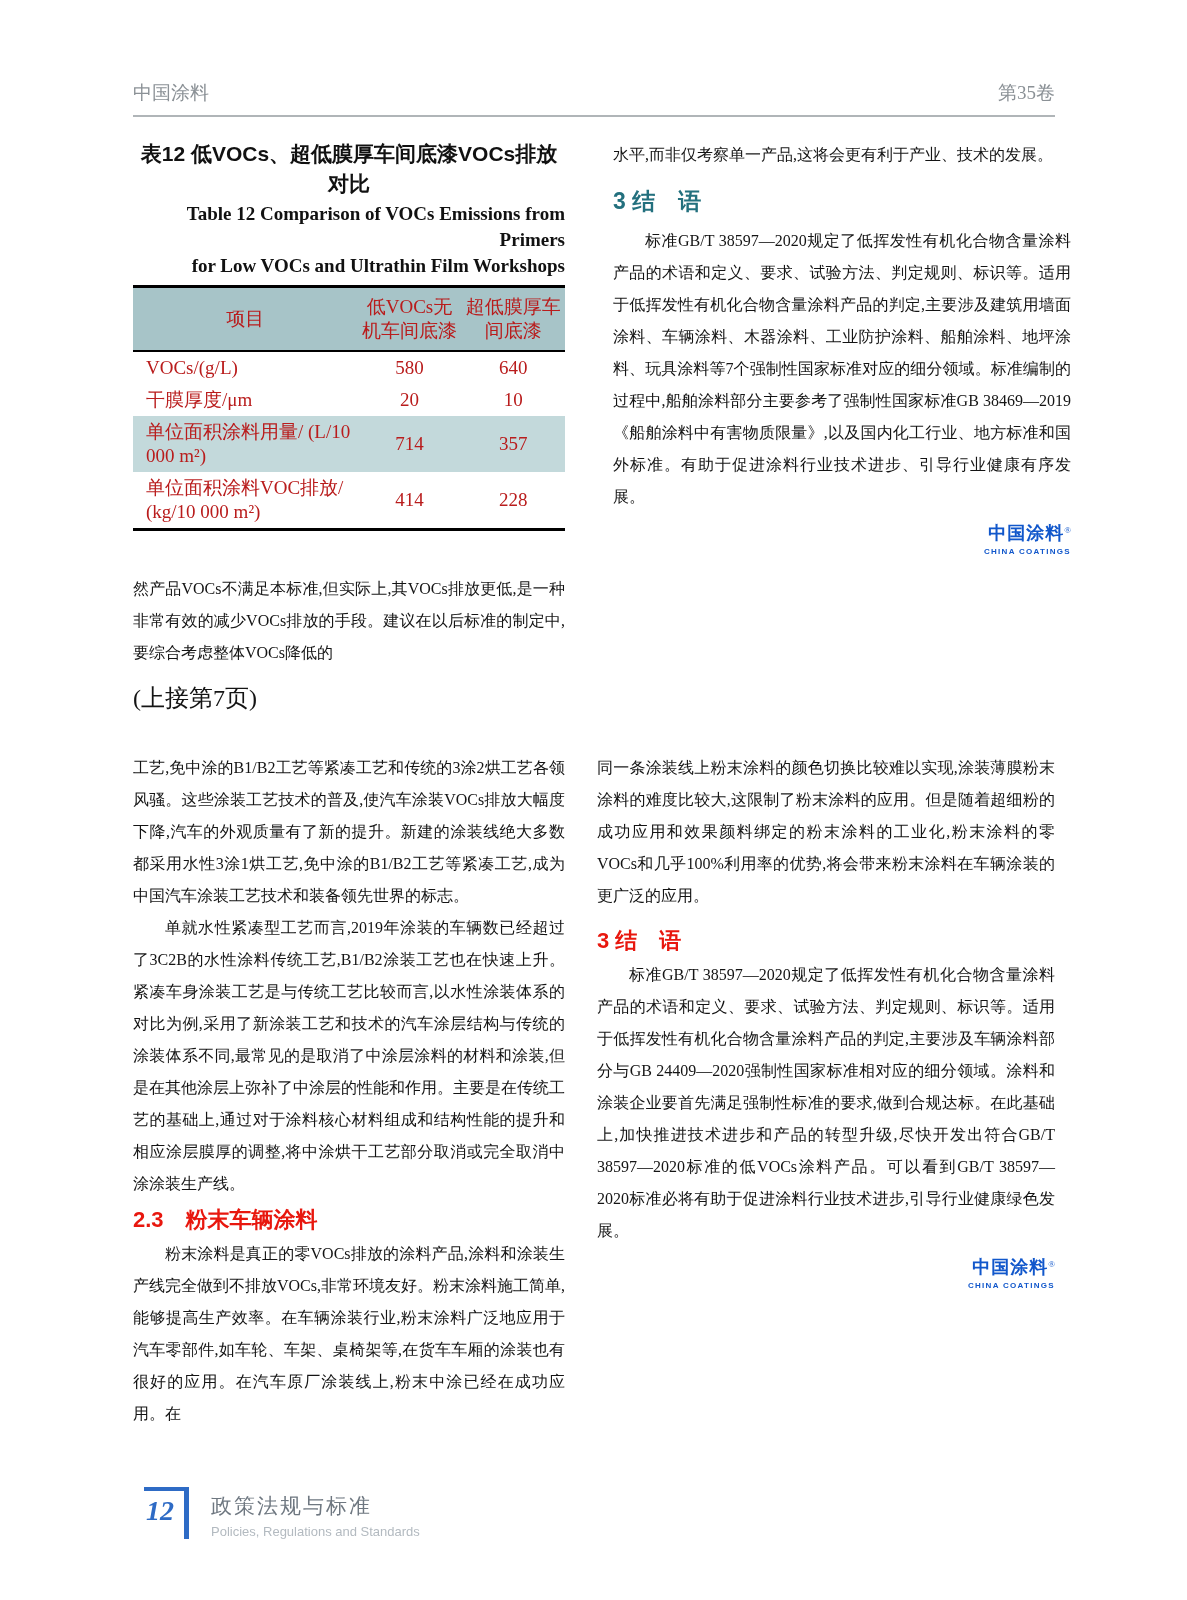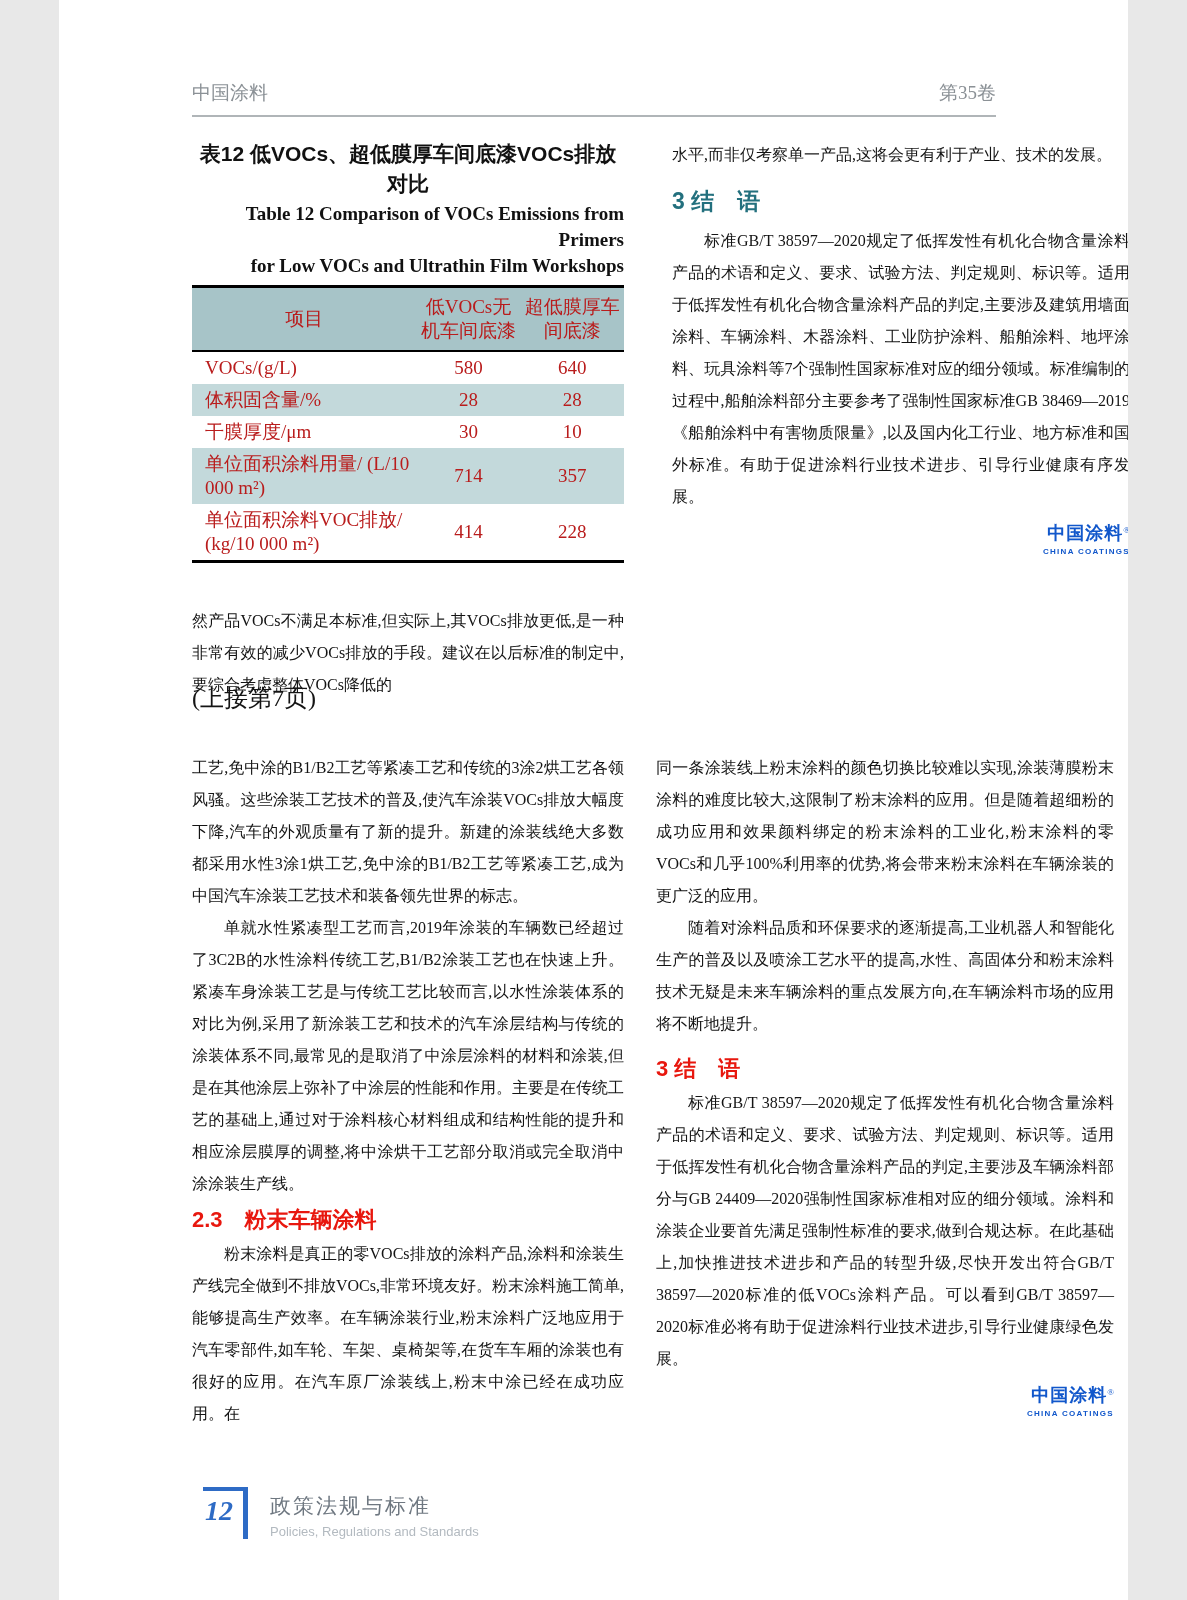--- a/index.html
+++ b/index.html
@@ -1,17 +1,17 @@
 <!DOCTYPE html>
 <html><head>
 <meta charset="utf-8">
 <style>
   html,body { margin:0; padding:0; background:#e8e8e8; }
   .page {
-    position:relative; width:1069px; height:1600px; margin:0 auto;
+    position:relative; width:1187px; height:1600px; margin:0 auto;
     background:#ffffff; overflow:hidden;
     font-family:"Liberation Serif","DejaVu Serif",serif; color:#141414;
   }
   .content { padding:0 132px 0 133px; }
 
   
   .header {
     display:flex; justify-content:space-between; align-items:flex-end;
     padding-top:80px; padding-bottom:9px; border-bottom:2px solid #b0b5b8;
     font-size:19px; color:#8b9196;
@@ -95,28 +95,23 @@
               <th>低VOCs无机车间底漆</th>
               <th>超低膜厚车间底漆</th>
             </tr>
           </thead>
           <tbody>
             <tr>
               <td class="item">VOCs/(g/L)</td>
               <td>580</td>
               <td>640</td>
             </tr>
-            <tr class="alt">
-              <td class="item">体积固含量/%</td>
-              <td>28</td>
-              <td>28</td>
-            </tr>
             <tr>
               <td class="item">干膜厚度/μm</td>
-              <td>30</td>
+              <td>20</td>
               <td>10</td>
             </tr>
             <tr class="alt">
               <td class="item">单位面积涂料用量/ (L/10 000 m²)</td>
               <td>714</td>
               <td>357</td>
             </tr>
             <tr>
               <td class="item">单位面积涂料VOC排放/ (kg/10 000 m²)</td>
               <td>414</td>
@@ -145,21 +140,20 @@
 
       <div class="col-l">
         <p class="body-text" style="margin:0;">工艺,免中涂的B1/B2工艺等紧凑工艺和传统的3涂2烘工艺各领风骚。这些涂装工艺技术的普及,使汽车涂装VOCs排放大幅度下降,汽车的外观质量有了新的提升。新建的涂装线绝大多数都采用水性3涂1烘工艺,免中涂的B1/B2工艺等紧凑工艺,成为中国汽车涂装工艺技术和装备领先世界的标志。</p>
         <p class="body-text indent" style="margin:0;">单就水性紧凑型工艺而言,2019年涂装的车辆数已经超过了3C2B的水性涂料传统工艺,B1/B2涂装工艺也在快速上升。紧凑车身涂装工艺是与传统工艺比较而言,以水性涂装体系的对比为例,采用了新涂装工艺和技术的汽车涂层结构与传统的涂装体系不同,最常见的是取消了中涂层涂料的材料和涂装,但是在其他涂层上弥补了中涂层的性能和作用。主要是在传统工艺的基础上,通过对于涂料核心材料组成和结构性能的提升和相应涂层膜厚的调整,将中涂烘干工艺部分取消或完全取消中涂涂装生产线。</p>
         <div class="h-red">2.3　粉末车辆涂料</div>
         <p class="body-text indent" style="margin:0;">粉末涂料是真正的零VOCs排放的涂料产品,涂料和涂装生产线完全做到不排放VOCs,非常环境友好。粉末涂料施工简单,能够提高生产效率。在车辆涂装行业,粉末涂料广泛地应用于汽车零部件,如车轮、车架、桌椅架等,在货车车厢的涂装也有很好的应用。在汽车原厂涂装线上,粉末中涂已经在成功应用。在</p>
       </div>
 
       <div class="col-r">
         <p class="body-text" style="margin:0;">同一条涂装线上粉末涂料的颜色切换比较难以实现,涂装薄膜粉末涂料的难度比较大,这限制了粉末涂料的应用。但是随着超细粉的成功应用和效果颜料绑定的粉末涂料的工业化,粉末涂料的零VOCs和几乎100%利用率的优势,将会带来粉末涂料在车辆涂装的更广泛的应用。</p>
-        <p class="body-text indent" style="margin:0;">随着对涂料品质和环保要求的逐渐提高,工业机器人和智能化生产的普及以及喷涂工艺水平的提高,水性、高固体分和粉末涂料技术无疑是未来车辆涂料的重点发展方向,在车辆涂料市场的应用将不断地提升。</p>
         <div class="h-red" style="margin-top:14px;">3  结　语</div>
         <p class="body-text indent" style="margin:0;">标准GB/T 38597—2020规定了低挥发性有机化合物含量涂料产品的术语和定义、要求、试验方法、判定规则、标识等。适用于低挥发性有机化合物含量涂料产品的判定,主要涉及车辆涂料部分与GB 24409—2020强制性国家标准相对应的细分领域。涂料和涂装企业要首先满足强制性标准的要求,做到合规达标。在此基础上,加快推进技术进步和产品的转型升级,尽快开发出符合GB/T 38597—2020标准的低VOCs涂料产品。可以看到GB/T 38597—2020标准必将有助于促进涂料行业技术进步,引导行业健康绿色发展。</p>
         <div class="logo">
           <span class="logo-name">中国涂料</span><span class="logo-reg">®</span>
           <div class="logo-sub">CHINA COATINGS</div>
         </div>
       </div>
     </div>
 
   </div>

